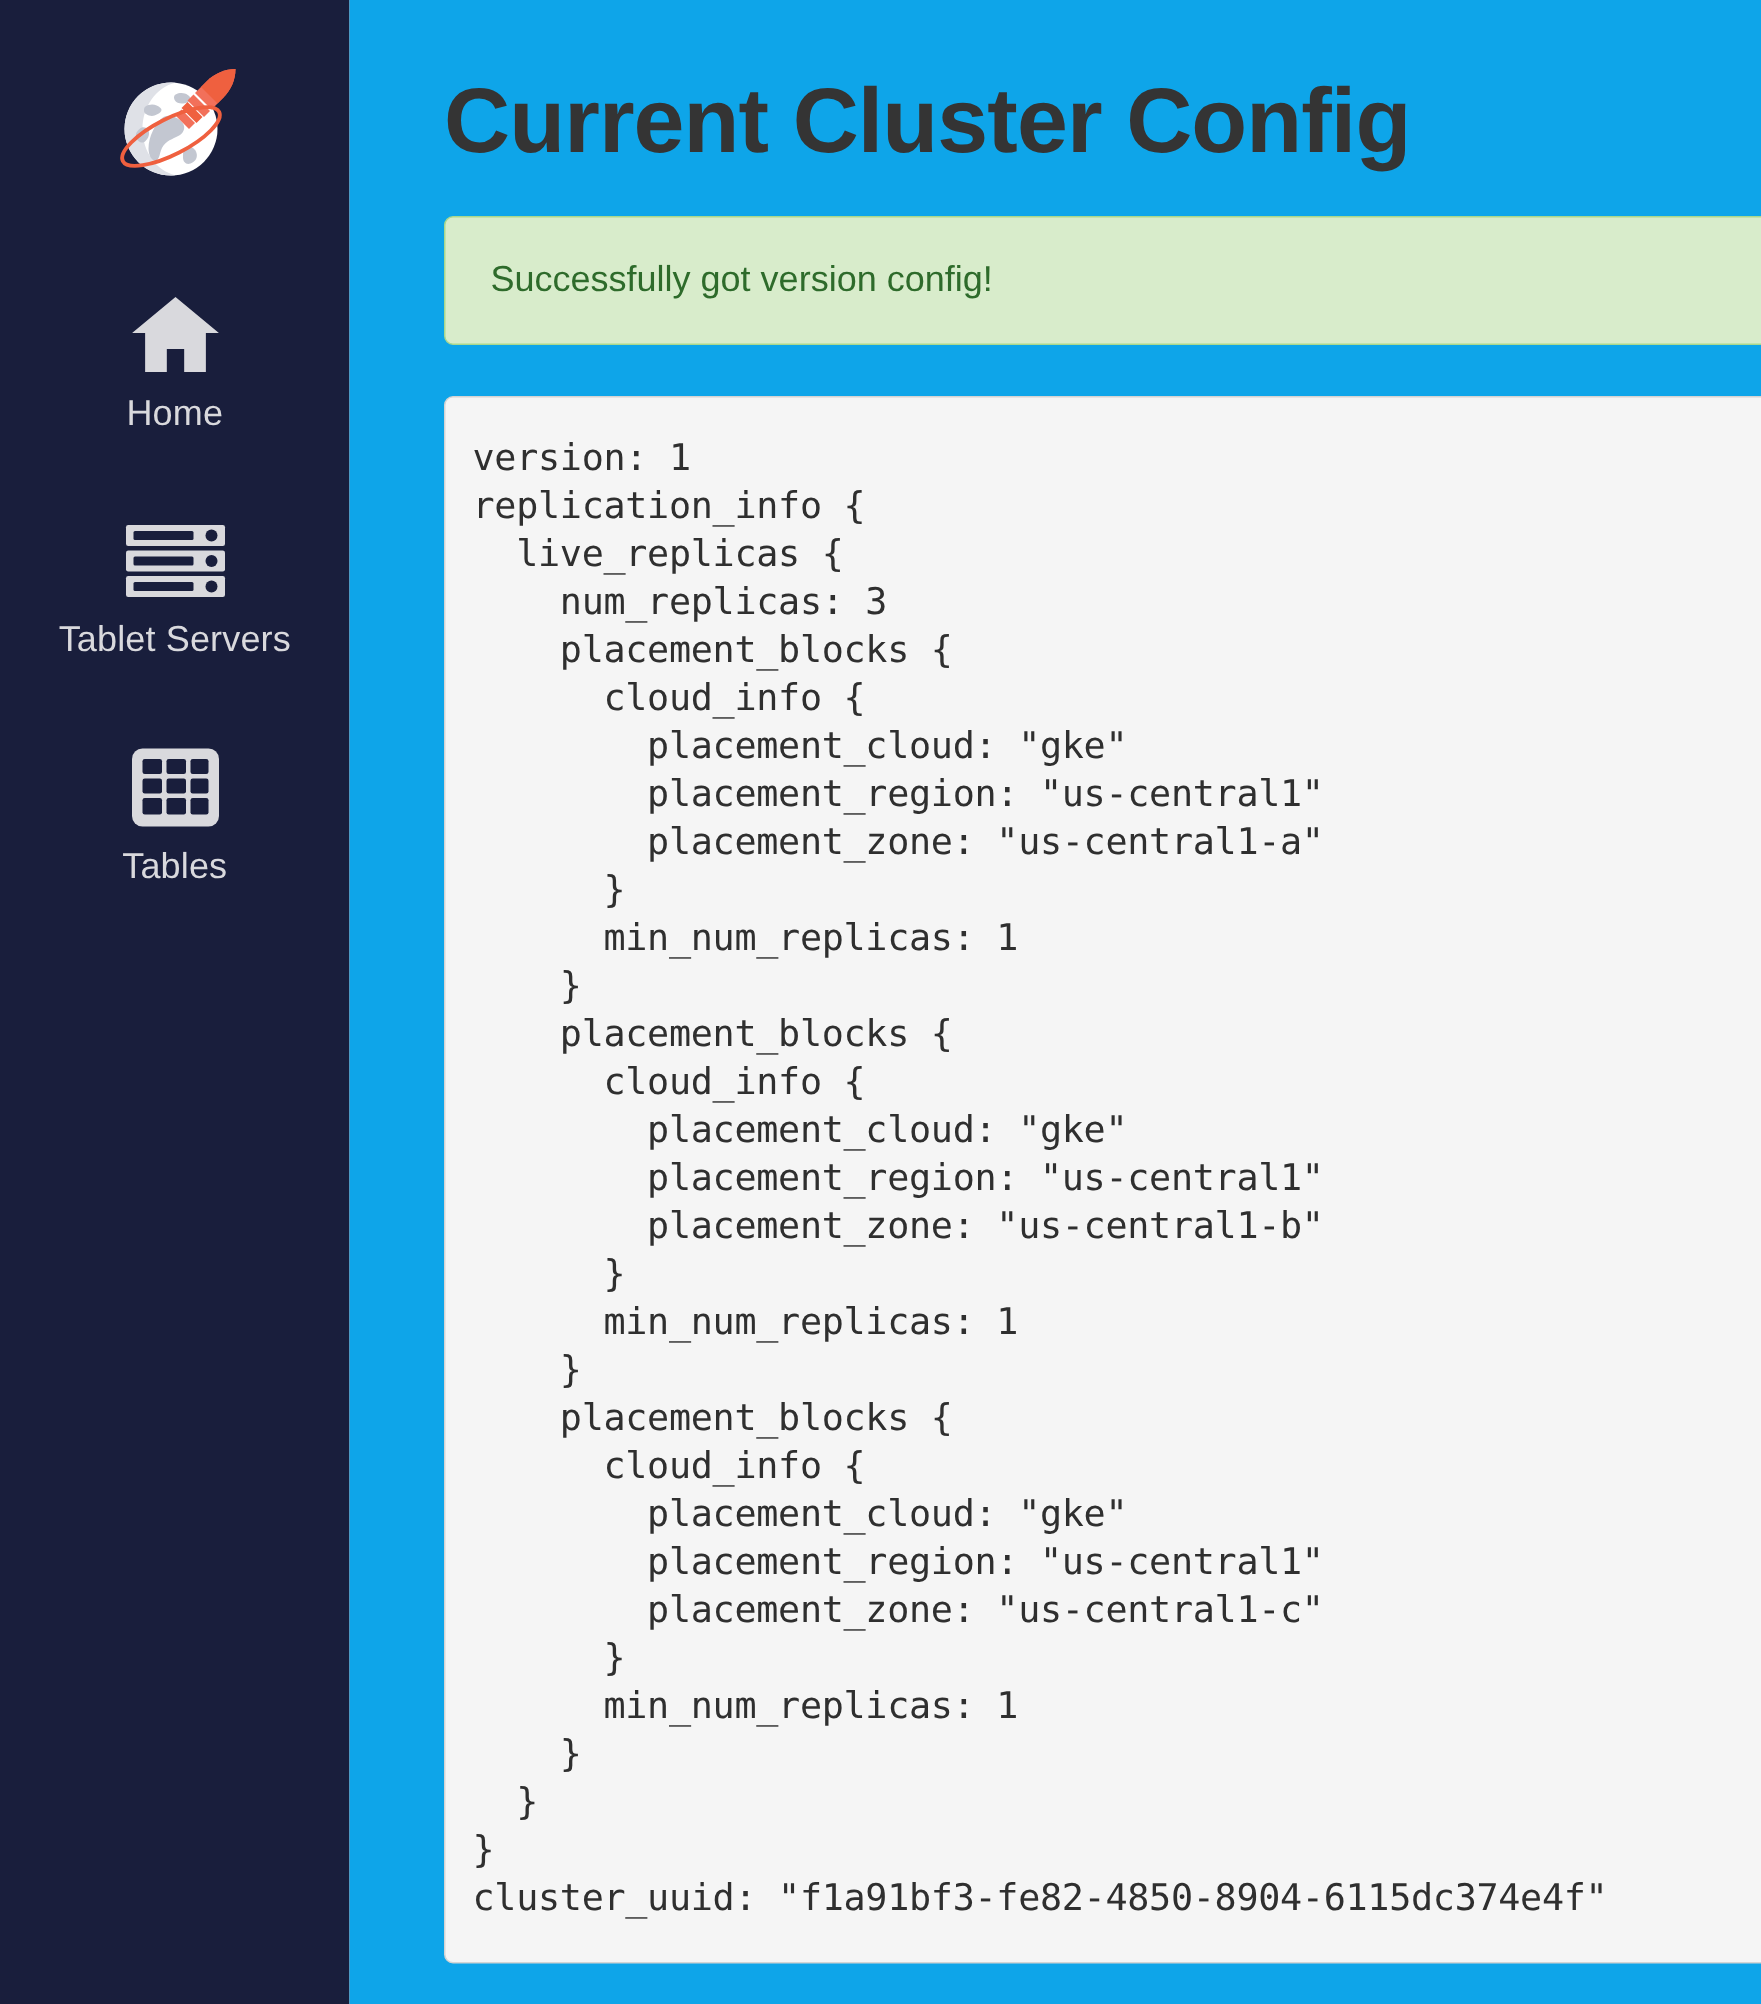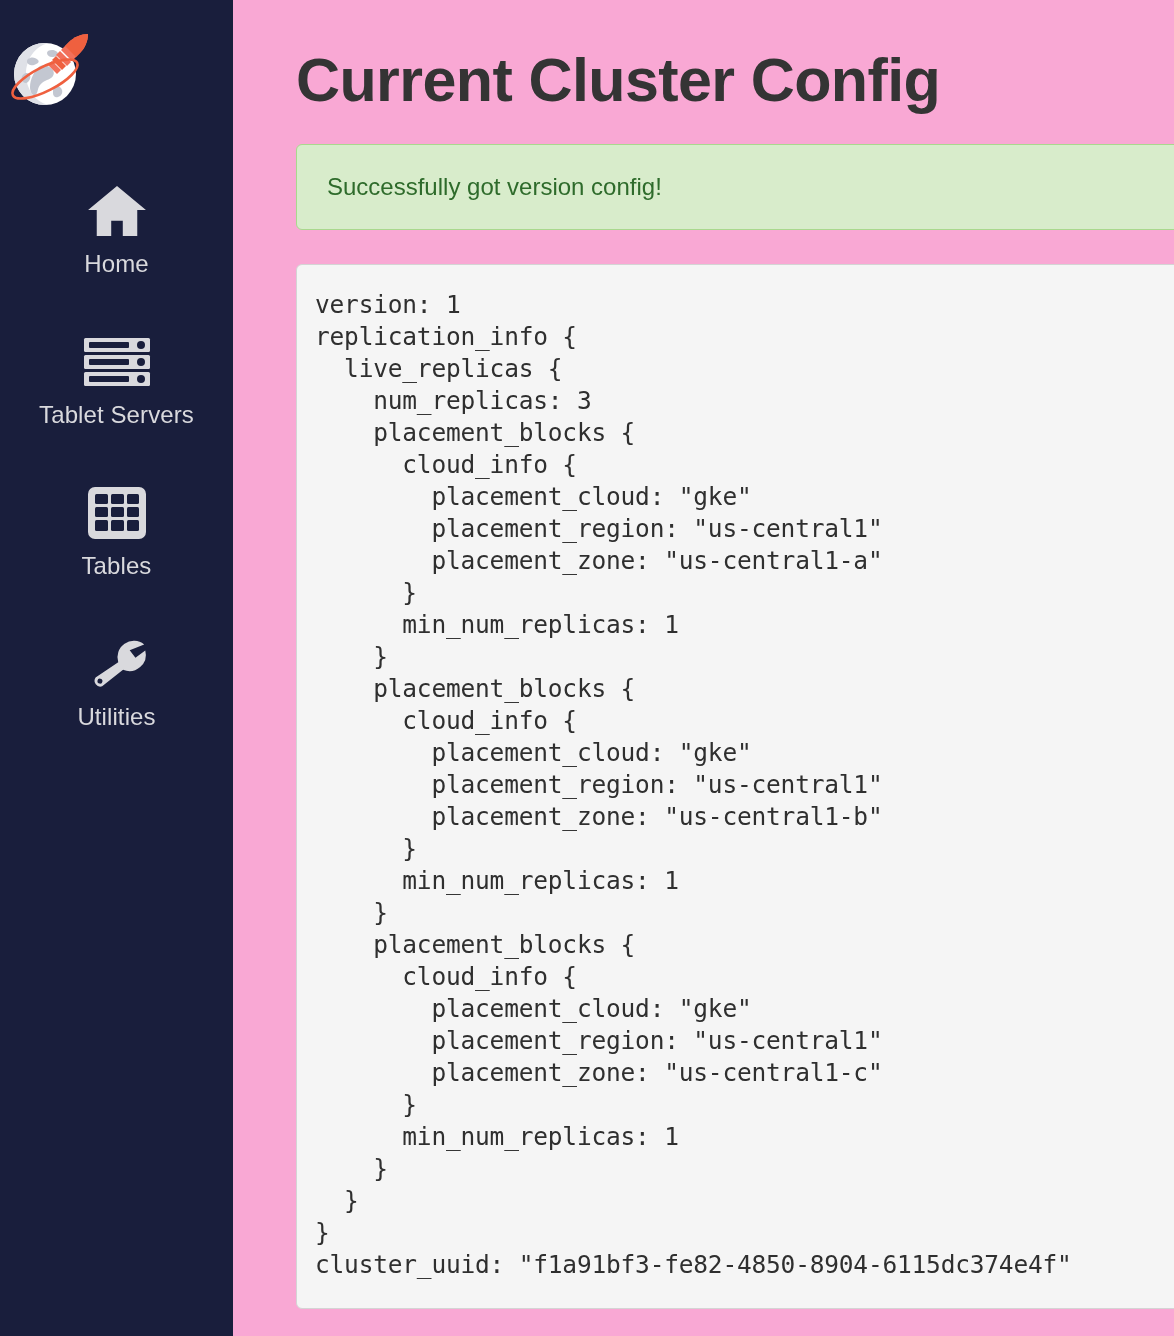--- a/index.html
+++ b/index.html
@@ -20,21 +20,22 @@
     align-items: stretch;
   }
 
   
   .sidebar {
     width: 233px;
     min-width: 233px;
     background: #191e3c;
     display: flex;
     flex-direction: column;
-    padding-top: 26px;
+    align-items: center;
+    padding-top: 38px;
   }
 
   .brand-logo {
     width: 96px;
     height: 96px;
     display: block;
     margin-bottom: 58px;
   }
 
   .nav-item {
@@ -65,21 +66,21 @@
     line-height: 30px;
     text-align: center;
     letter-spacing: 0.1px;
     margin-top: 7px;
     white-space: nowrap;
   }
 
   
   .main {
     flex: 1 1 auto;
-    background: #f9a8d4;
+    background: #0ea5e9;
     padding: 44px 0 0 63px;
     overflow: hidden;
     position: relative;
   }
 
   .page-title {
     font-size: 61px;
     line-height: 72px;
     font-weight: bold;
     color: #343434;
@@ -191,31 +192,20 @@
             <rect x="40" y="21" width="12" height="10" rx="1.5"></rect>
             <rect x="8" y="34" width="13" height="11" rx="1.5"></rect>
             <rect x="24" y="34" width="13" height="11" rx="1.5"></rect>
             <rect x="40" y="34" width="12" height="11" rx="1.5"></rect>
           </g>
         </svg>
       </span>
       <span class="nav-label">Tables</span>
     </a>
 
-    <a class="nav-item utilities">
-      <span class="nav-icon">
-        <svg viewBox="0 0 64 60" width="62" height="58">
-          <g transform="rotate(8 32 30)" fill="#d9d9dd">
-            <path d="M57 6a17 17 0 0 0-24 22L12 47a6 6 0 0 0 8 8l19-20A17 17 0 0 0 59 12l-9 9-7-7z"></path>
-            <circle cx="17" cy="50" r="2.6" fill="#191e3c"></circle>
-          </g>
-        </svg>
-      </span>
-      <span class="nav-label">Utilities</span>
-    </a>
 
   </nav>
 
   <main class="main">
 
     <h1 class="page-title">Current Cluster Config</h1>
 
     <div class="alert-success">
       <span>Successfully got version config!</span>
     </div>

